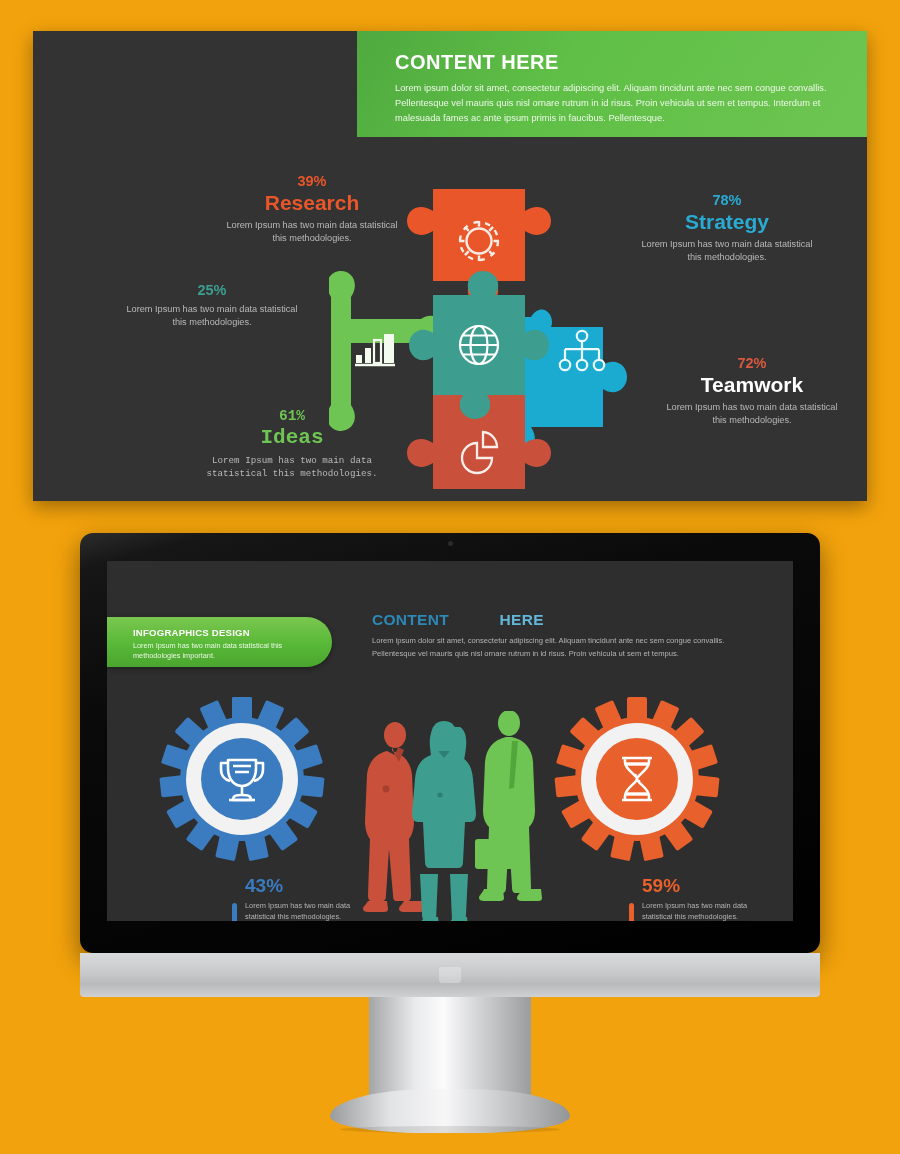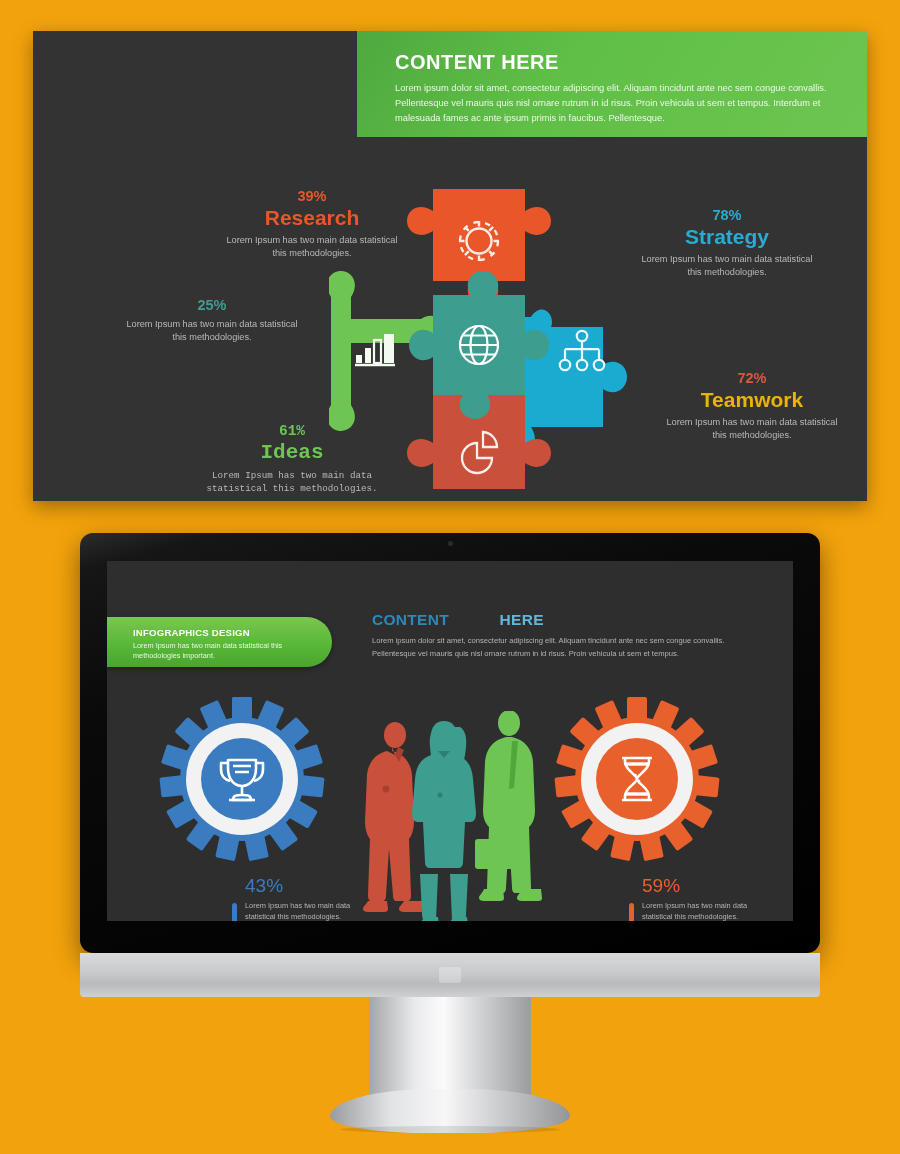--- a/index.html
+++ b/index.html
@@ -23,21 +23,21 @@
   }
   #top-header h1 {
     color:#ffffff; font-size:20px; font-weight:bold; letter-spacing:.5px;
     margin:20px 0 7px 38px;
   }
   #top-header p {
     color:#eef7e9; font-size:9.3px; line-height:1.62; margin:0 22px 0 38px;
   }
 
   
-  .lbl { position:absolute; width:172px;margin-top:15px; }
+  .lbl { position:absolute; width:172px; }
   .lbl .pct { font-size:14.5px; font-weight:bold; line-height:1.1; }
   .lbl .ttl { font-size:21px; font-weight:bold; line-height:1.15; margin-top:1px; }
   .lbl .desc { font-size:9.2px; color:#b9b9b9; line-height:1.42; margin-top:4px; }
 
   #lbl-research { left:193px; top:143px; text-align:center; }
   #lbl-creative { left:93px;  top:252px; text-align:center; }
   #lbl-ideas    { left:173px; top:378px; text-align:center;font-family:Liberation Mono, monospace; }
   #lbl-strategy { left:608px; top:162px; text-align:center; }
   #lbl-teamwork { left:633px; top:325px; text-align:center; }
 
@@ -93,21 +93,21 @@
   #mon-content p { color:#b4b4b4; font-size:7.6px; line-height:1.72; margin-top:5px; width:370px; }
 
   .gearwrap { position:absolute; width:180px; height:180px; }
   #gear-left  { left:45px;  top:128px; }
   #gear-right { left:440px; top:128px; }
 
   #people { position:absolute; left:255px; top:150px; width:190px; height:235px; }
 
   .statblk { position:absolute; width:150px; padding-left:13px; }
   .statblk .bar { position:absolute; left:0; top:27px; width:5px; height:44px; border-radius:3px; }
-  .statblk .pct { font-size:19px; font-weight:normal; line-height:1.1; }
+  .statblk .pct { font-size:19px; font-weight:bold; line-height:1.1; }
   .statblk .desc { font-size:7.4px; color:#b4b4b4; line-height:1.5; margin-top:3px; }
   #stat-left  { left:125px; top:315px; }
   #stat-right { left:522px; top:315px; }
 </style>
 </head>
 <body>
 
 <div id="stage">
 
   <div id="top-slide">
@@ -260,21 +260,21 @@
     </div>
 
     <div class="lbl" id="lbl-strategy">
       <div class="pct" style="color:#29ABD4">78%</div>
       <div class="ttl" style="color:#29ABD4">Strategy</div>
       <div class="desc">Lorem Ipsum has two main data statistical this methodologies.</div>
     </div>
 
     <div class="lbl" id="lbl-teamwork">
       <div class="pct" style="color:#D9593F">72%</div>
-      <div class="ttl" style="color:#eab308">Teamwork</div>
+      <div class="ttl" style="color:#ffffff">Teamwork</div>
       <div class="desc">Lorem Ipsum has two main data statistical this methodologies.</div>
     </div>
   </div>
 
   <div id="monitor">
     <div id="bezel"></div>
     <div id="cam"></div>
 
     <div id="screen">
 

